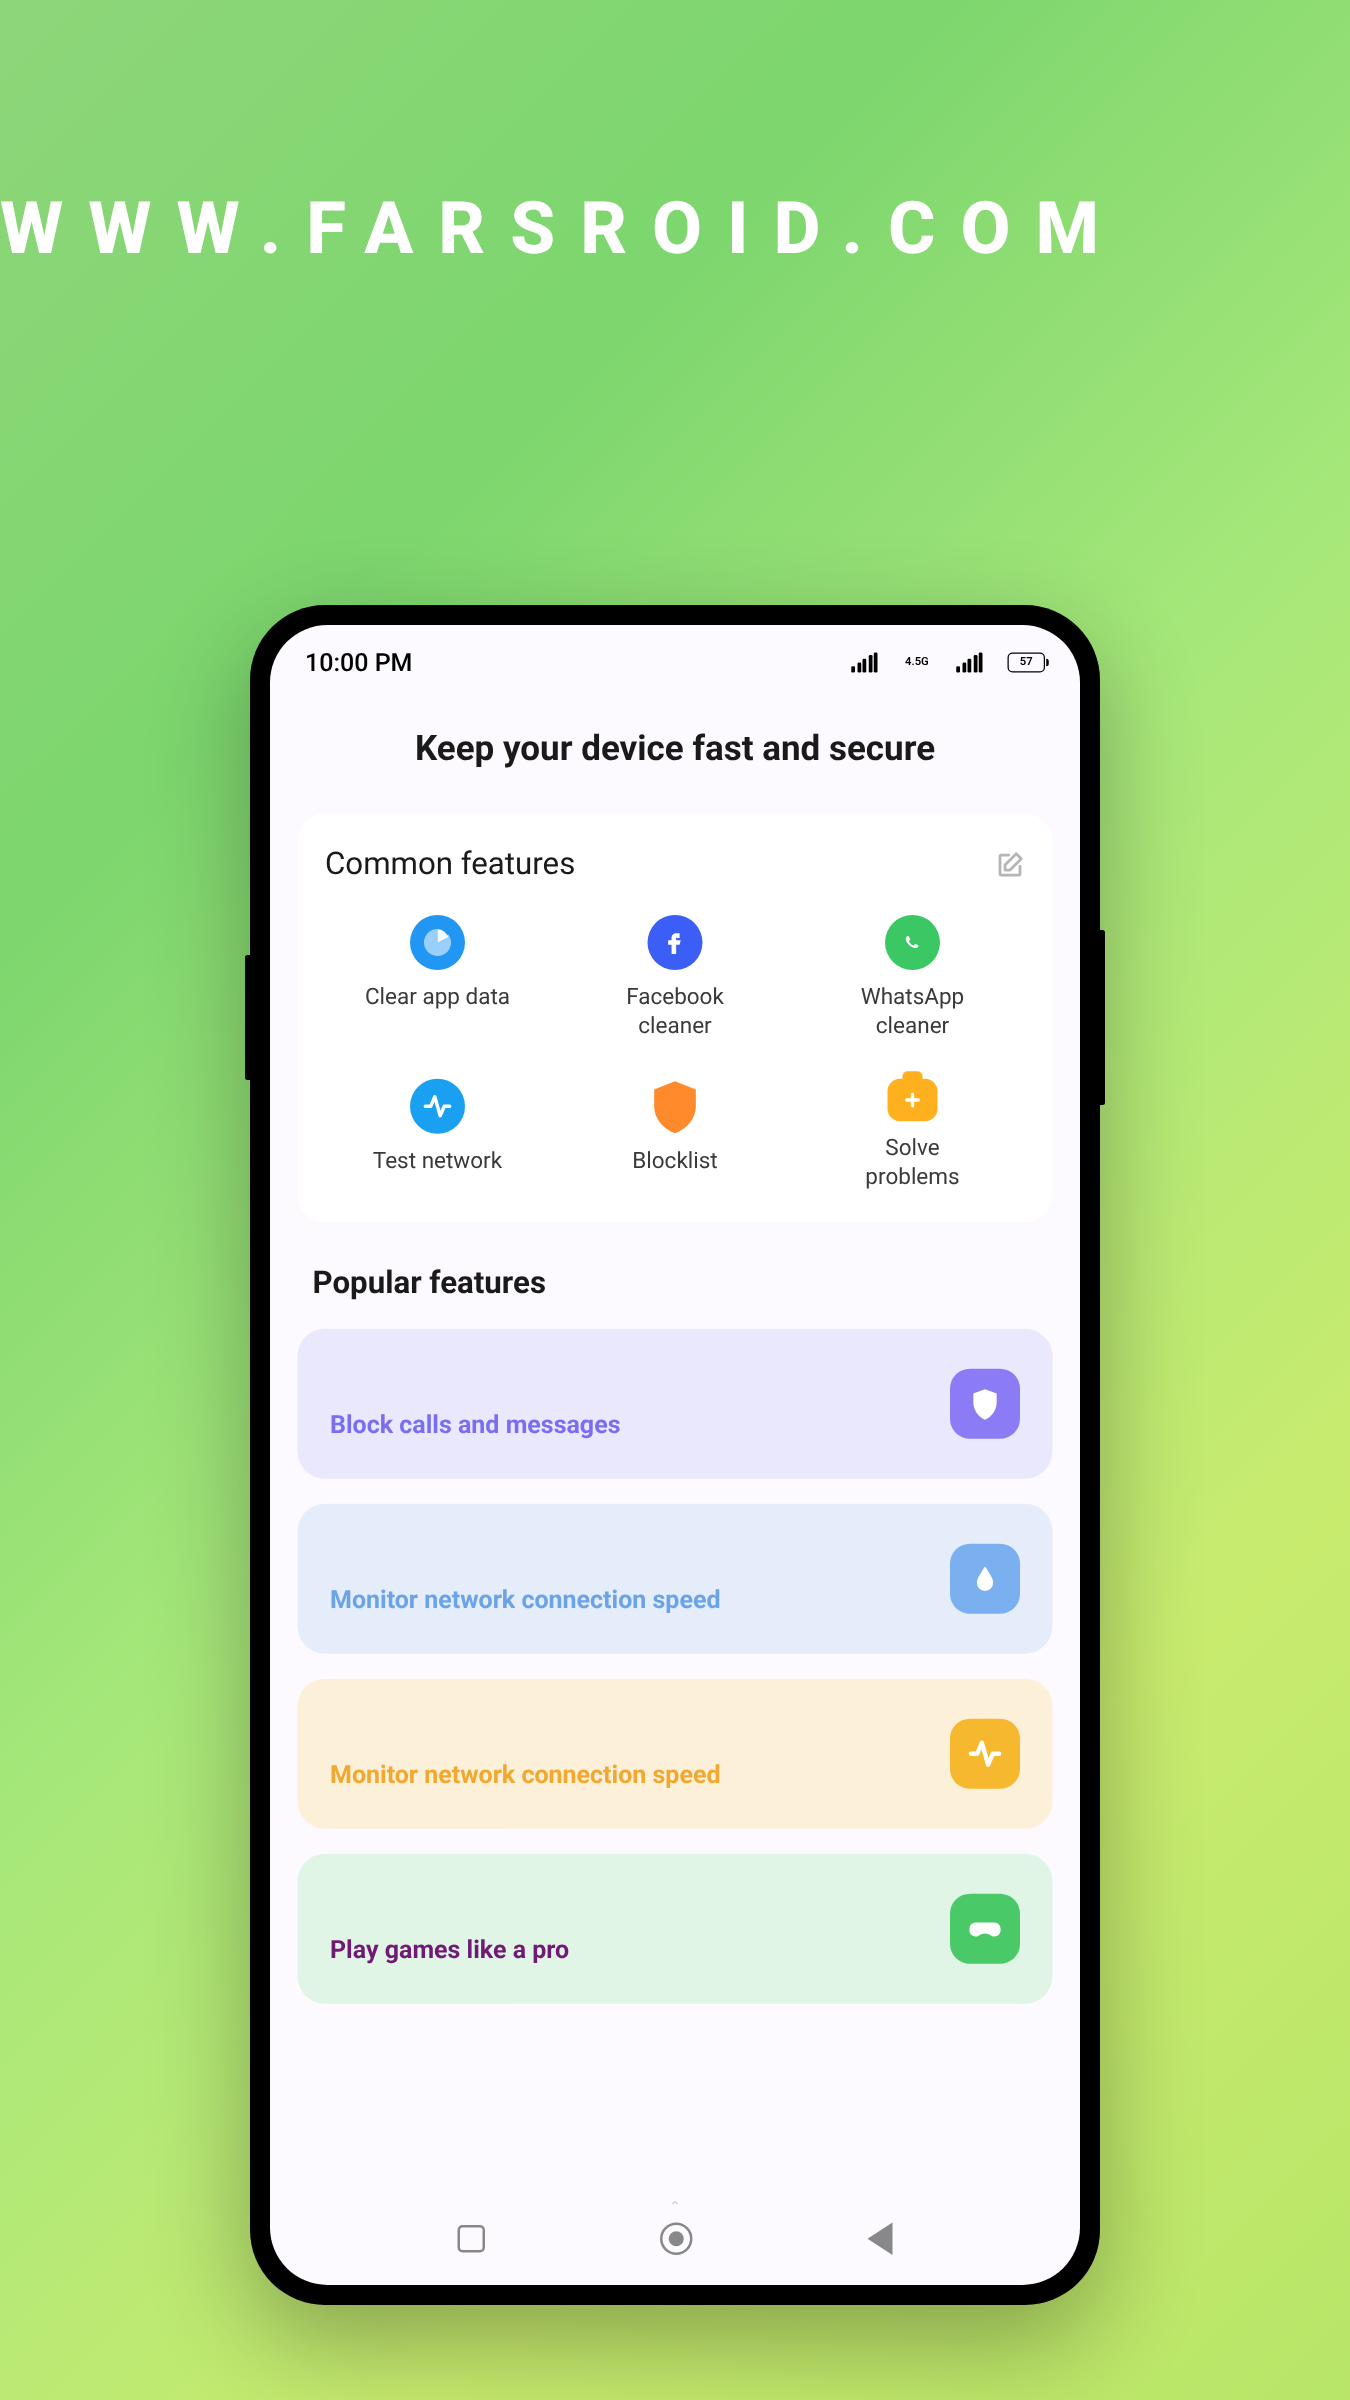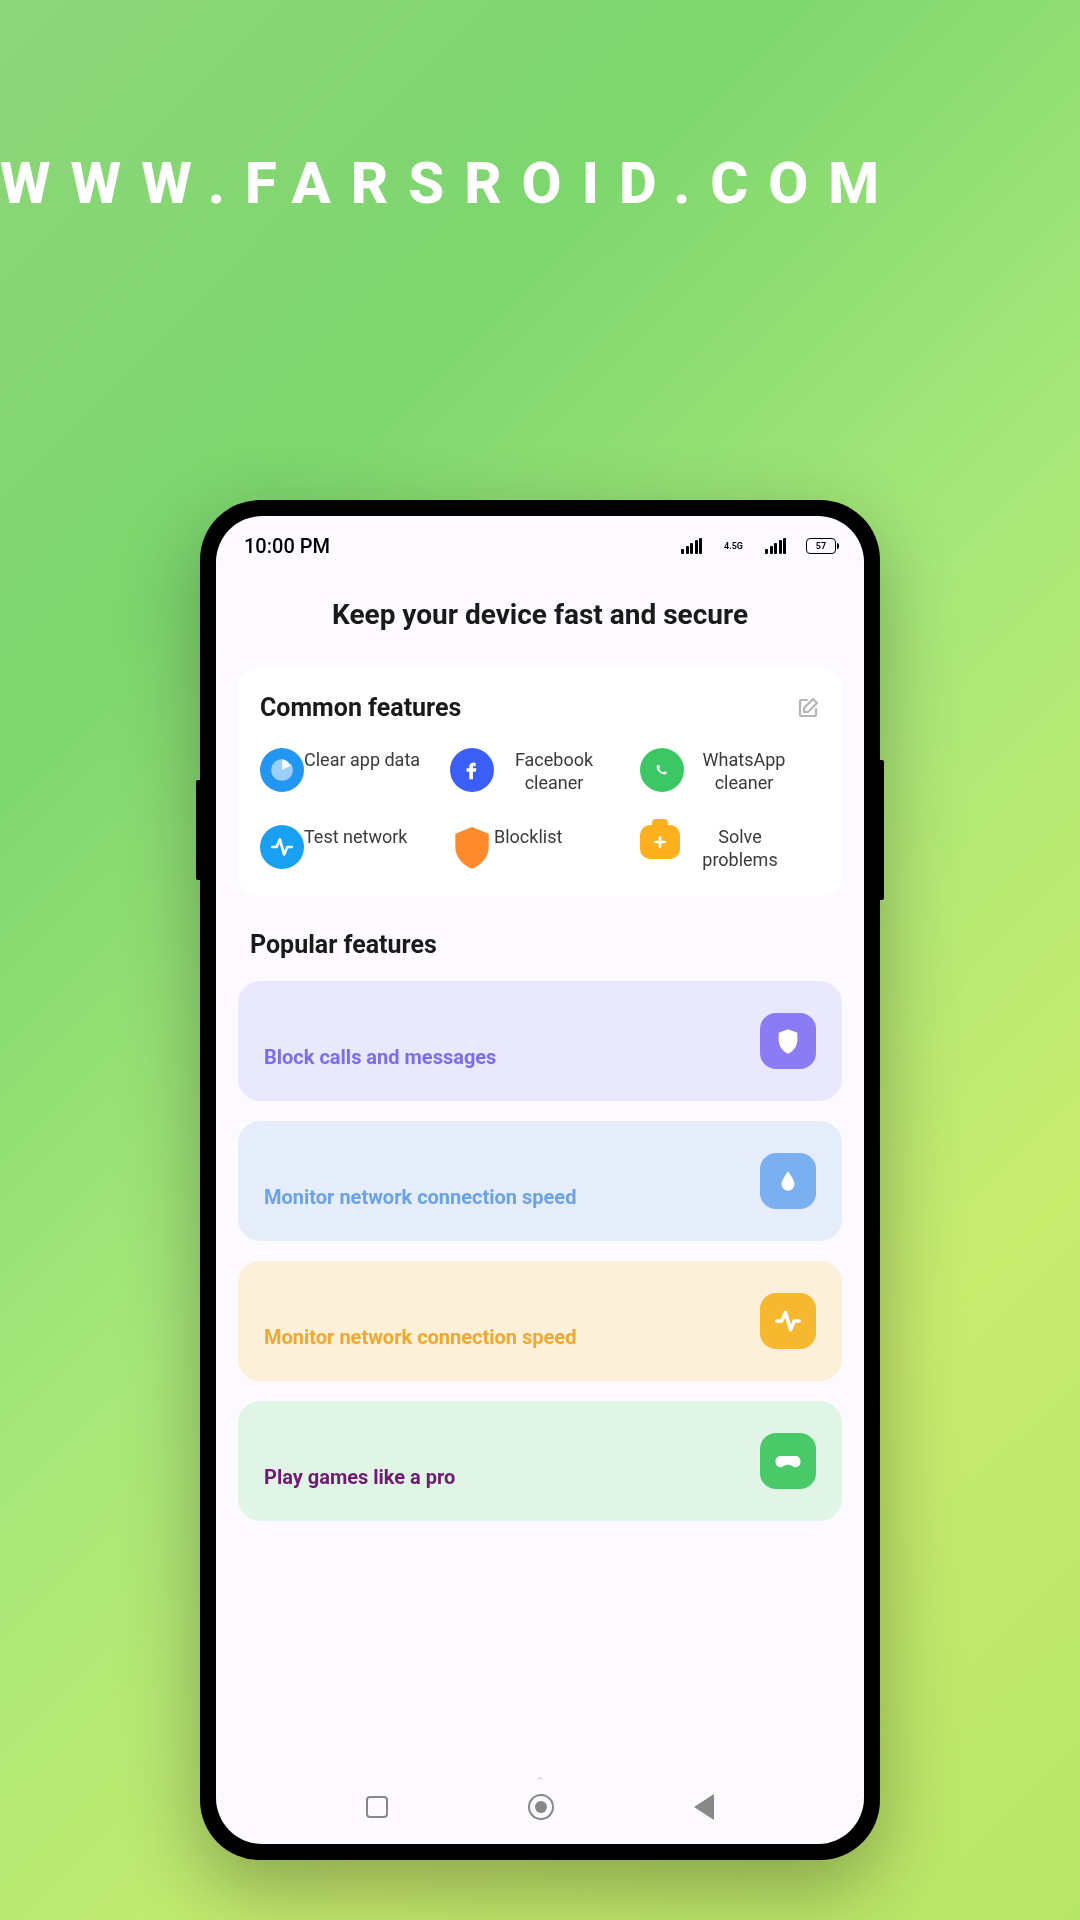--- a/index.html
+++ b/index.html
@@ -17,21 +17,21 @@
   left: 0;
   right: 0;
   text-align: left;
   color: #ffffff;
   font-size: 58px;
   font-weight: 800;
   letter-spacing: 20px;
 }
 .phone-frame {
   position: absolute;
-  top: 500px;
+  top: 484px;
   left: 50%;
   transform: translateX(-50%);
   width: 680px;
   height: 1360px;
   background: #000;
   border-radius: 60px;
   padding: 16px;
   box-shadow: 0 30px 80px rgba(0,0,0,0.3);
 }
 .phone-button-left {
@@ -132,36 +132,38 @@
   padding: 26px 22px 24px;
 }
 .card-header {
   display: flex;
   justify-content: space-between;
   align-items: center;
   margin-bottom: 26px;
 }
 .card-title {
   font-size: 25px;
-  font-weight: 700;
+  font-weight: 400;
   color: #1a1a1a;
 }
 .edit-icon {
   width: 24px;
   height: 24px;
   color: #b5b5b5;
 }
 .grid {
   display: grid;
   grid-template-columns: repeat(3, 1fr);
   gap: 30px 10px;
 }
 .grid-item {
   display: flex;
-  flex-direction: row;
+  flex-direction: column;
+  align-items: center;
+  gap: 10px;
 }
 .grid-icon {
   width: 44px;
   height: 44px;
   border-radius: 50%;
   display: flex;
   align-items: center;
   justify-content: center;
   color: #fff;
 }

